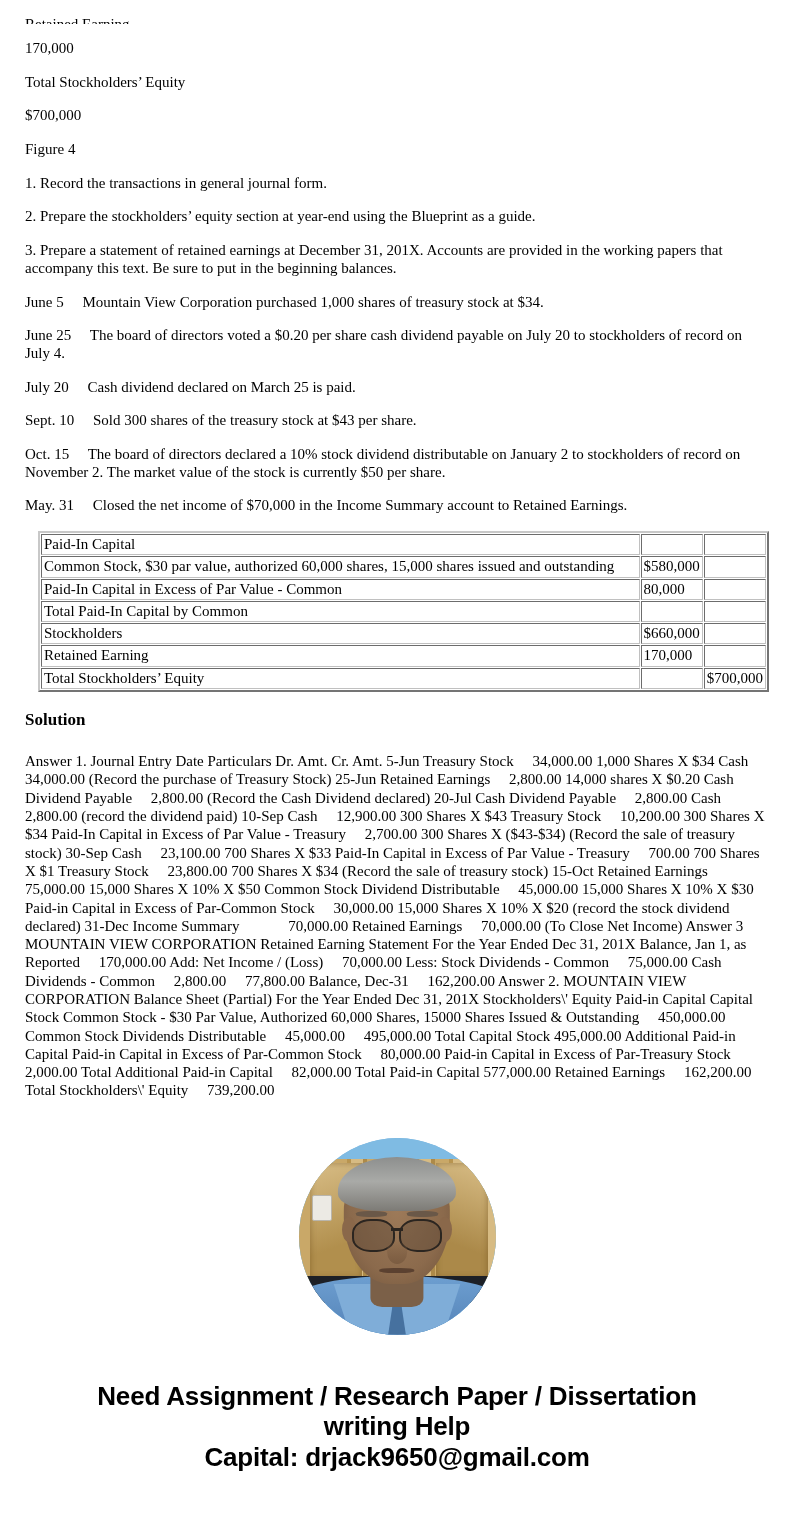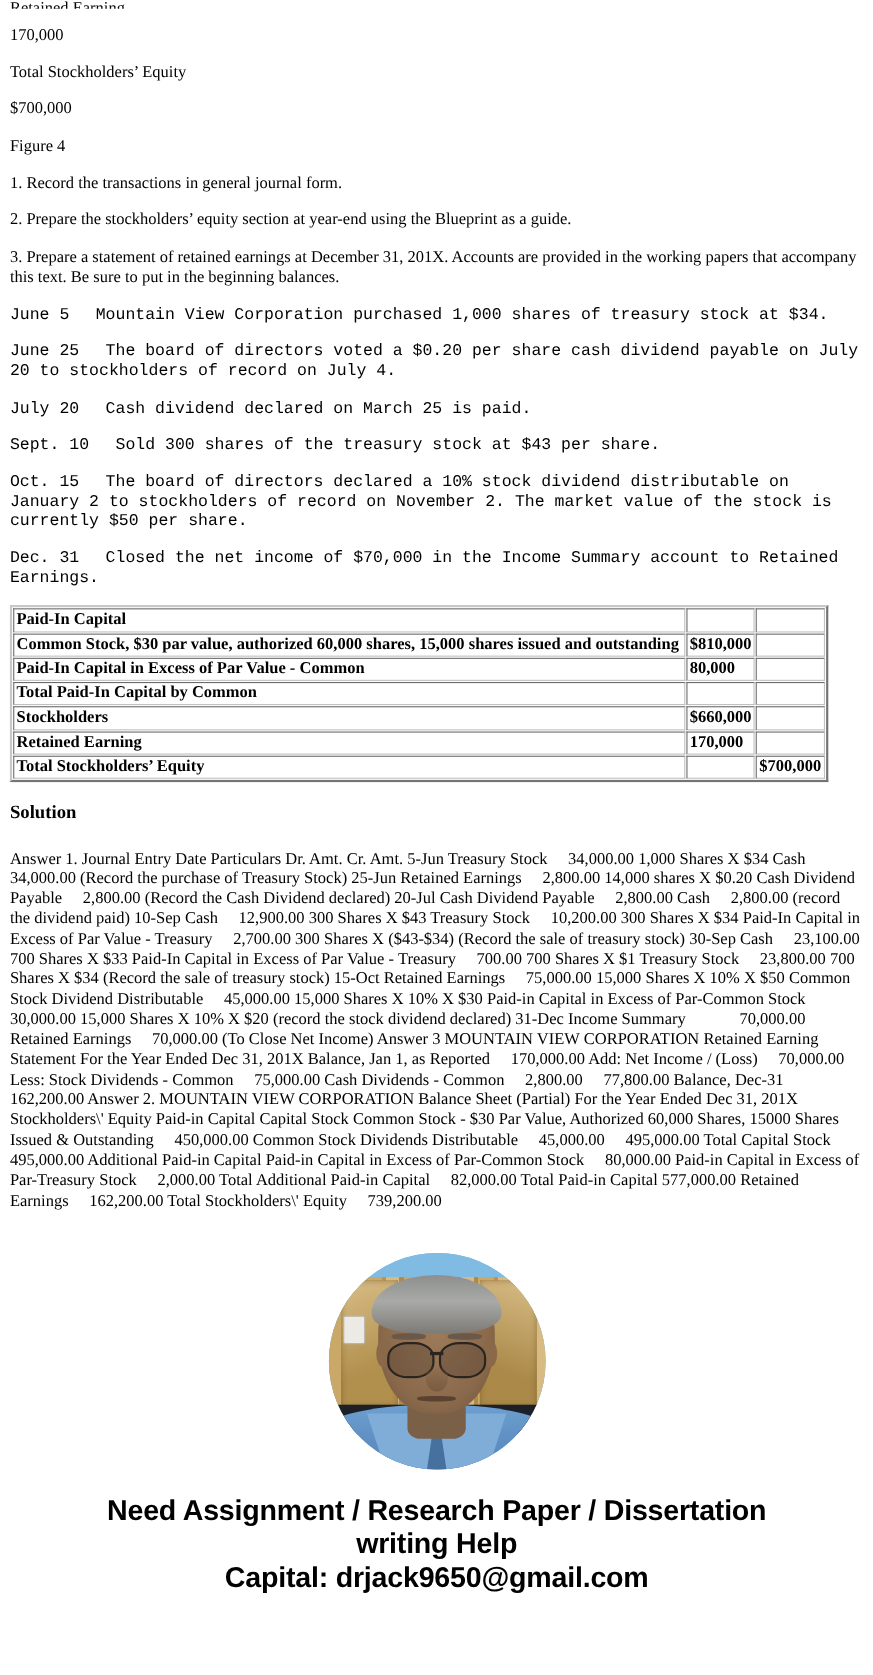--- a/index.html
+++ b/index.html
@@ -11,49 +11,47 @@
   body {
     width: 794px;
     min-height: 1523px;
     font-family: "Liberation Serif", "DejaVu Serif", serif;
     color: #000000;
     -webkit-font-smoothing: antialiased;
   }
   .page {
     position: relative;
     width: 794px;
-    padding: 0;
+    padding: 16px;
     box-sizing: border-box;
   }
   .para {
     margin: 0 0 16px 0;
     padding: 0 9px 0 9px;
     font-size: 15px;
     line-height: 1.18;
     color: #000;
   }
   .clip-top {
     
     margin: 0 0 16px 0;
     padding: 0 9px;
     font-size: 15px;
     line-height: 1.18;
     height: 8px;
     overflow: hidden;
   }
   .dateline {
     white-space: pre-wrap;
-    font-family: Liberation Mono, monospace;
   }
 
   
   .eq-table-wrap {
     padding: 0 9px;
-    margin: 0 0 18px 0;
-    font-weight: bold;
+    margin: 0 0 18px 13px;
   }
   table.eq-table {
     border-collapse: separate;
     border-spacing: 1px;
     border: 2px outset #c8c8c8;
     font-size: 15px;
     line-height: 1.15;
     width: auto;
     background: #ffffff;
     table-layout: auto;
@@ -238,21 +236,21 @@
     position: absolute;
     left: 50%; top: 66%;
     width: 18%; height: 2.5%;
     transform: translateX(-50%);
     background: #5b4130;
     border-radius: 40%;
   }
 
   
   .footer {
-    margin: 22px 0 0 0;
+    margin: 46px 0 0 0;
     padding: 0 10px 20px 10px;
     text-align: center;
     font-family: "Liberation Sans", "DejaVu Sans", sans-serif;
     font-weight: bold;
     font-size: 26px;
     line-height: 1.17;
     letter-spacing: -0.2px;
     color: #000;
   }
   .footer .line2 { display: block; }
@@ -272,35 +270,35 @@
 
   <p class="para">1. Record the transactions in general journal form.</p>
   <p class="para">2. Prepare the stockholders’ equity section at year-end using the Blueprint as a guide.</p>
   <p class="para">3. Prepare a statement of retained earnings at December 31, 201X. Accounts are provided in the working papers that accompany this text. Be sure to put in the beginning balances.</p>
 
   <p class="para dateline">June 5  Mountain View Corporation purchased 1,000 shares of treasury stock at $34.</p>
   <p class="para dateline">June 25  The board of directors voted a $0.20 per share cash dividend payable on July 20 to stockholders of record on July 4.</p>
   <p class="para dateline">July 20  Cash dividend declared on March 25 is paid.</p>
   <p class="para dateline">Sept. 10  Sold 300 shares of the treasury stock at $43 per share.</p>
   <p class="para dateline">Oct. 15  The board of directors declared a 10% stock dividend distributable on January 2 to stockholders of record on November 2. The market value of the stock is currently $50 per share.</p>
-  <p class="para dateline">Dec. 31  Closed the net income of $70,000 in the Income Summary account to Retained Earnings.</p>
+  <p class="para dateline">May. 31  Closed the net income of $70,000 in the Income Summary account to Retained Earnings.</p>
 
   <div class="eq-table-wrap">
     <table class="eq-table">
       <tbody>
 
         <tr>
           <td class="c-label">Paid-In Capital</td>
           <td class="c-amt1"></td>
           <td class="c-amt2"></td>
         </tr>
 
         <tr>
           <td class="c-label">Common Stock, $30 par value, authorized 60,000 shares, 15,000 shares issued and outstanding</td>
-          <td class="c-amt1">$810,000</td>
+          <td class="c-amt1">$580,000</td>
           <td class="c-amt2"></td>
         </tr>
 
         <tr>
           <td class="c-label">Paid-In Capital in Excess of Par Value - Common</td>
           <td class="c-amt1">80,000</td>
           <td class="c-amt2"></td>
         </tr>
 
         <tr>

